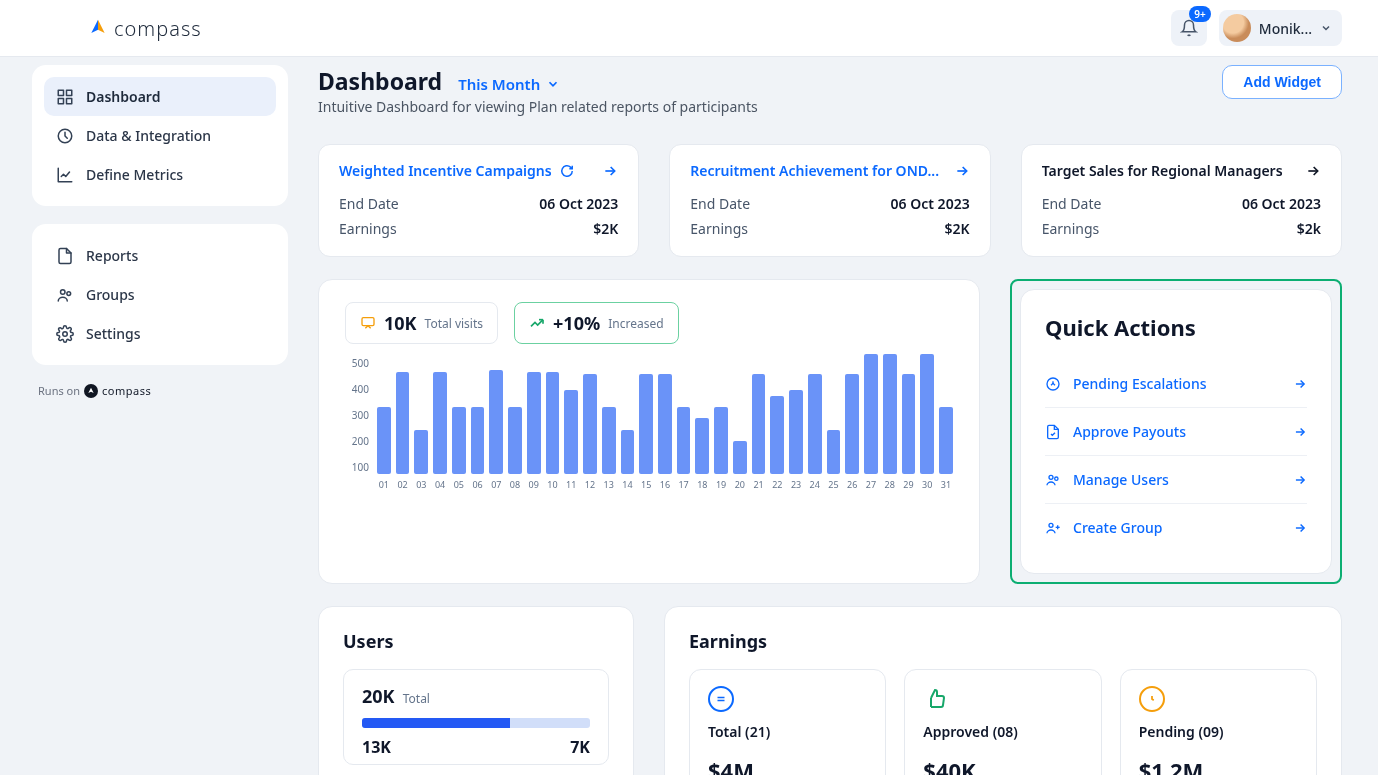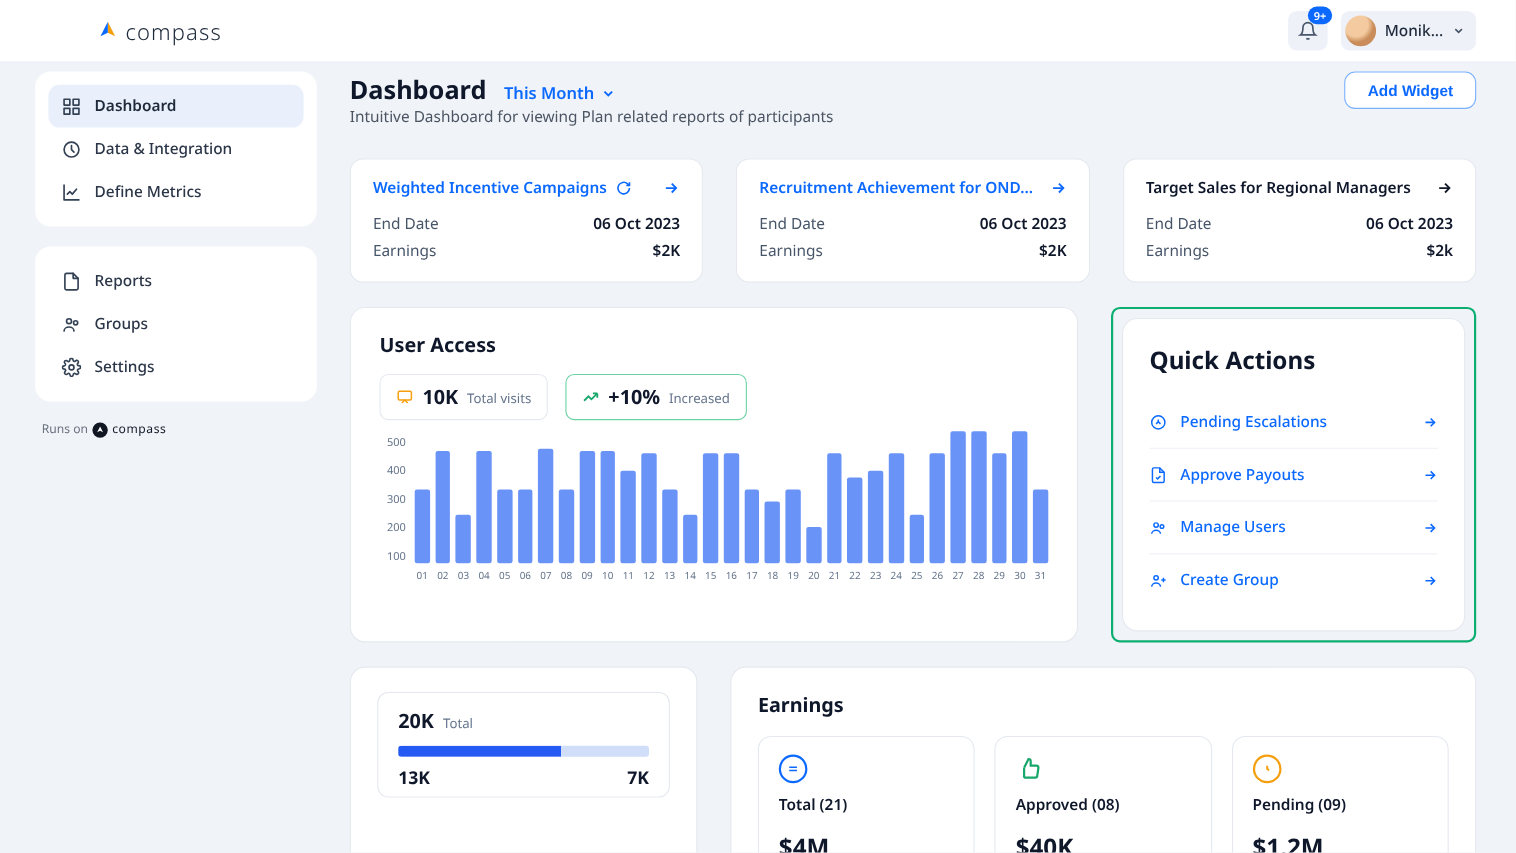--- a/index.html
+++ b/index.html
@@ -315,21 +315,20 @@
           </div>
           <div class="kv">
             <span class="k">Earnings</span>
             <span class="v">$2k</span>
           </div>
   </div>
       </div>
 
     <div class="row2">
       <div class="ua-card">
-        <div class="ua-title">User Access</div>
         <div class="ua-stats">
           <div class="stat-pill">
             <svg width="16" height="16" viewBox="0 0 24 24" fill="none" stroke="#f59e0b" stroke-width="2">
                 <rect x="3" y="4" width="18" height="12" rx="2"></rect>
                 <path d="M8 20l4-4 4 4"></path>
               </svg>
             <span class="stat-val">10K</span>
             <span class="stat-lbl">Total visits</span>
           </div>
           <div class="stat-pill green">
@@ -480,20 +479,21 @@
                   <path d="M13 6l6 6-6 6"></path>
                 </svg>
               </div>
             </div>
         </div>
       </div>
     </div>
 
     <div class="row3">
       <div class="users-card">
+        <div class="sec-title">Users</div>
         <div class="users-inner">
           <div><span class="ubig">20K</span>
                <span class="ulbl">Total</span></div>
           <div class="ubar">
               <div id="ubar-fill" style="width: 65%;"></div>
             </div>
           <div class="urow">
             <span>13K</span>
             <span>7K</span>
           </div>

